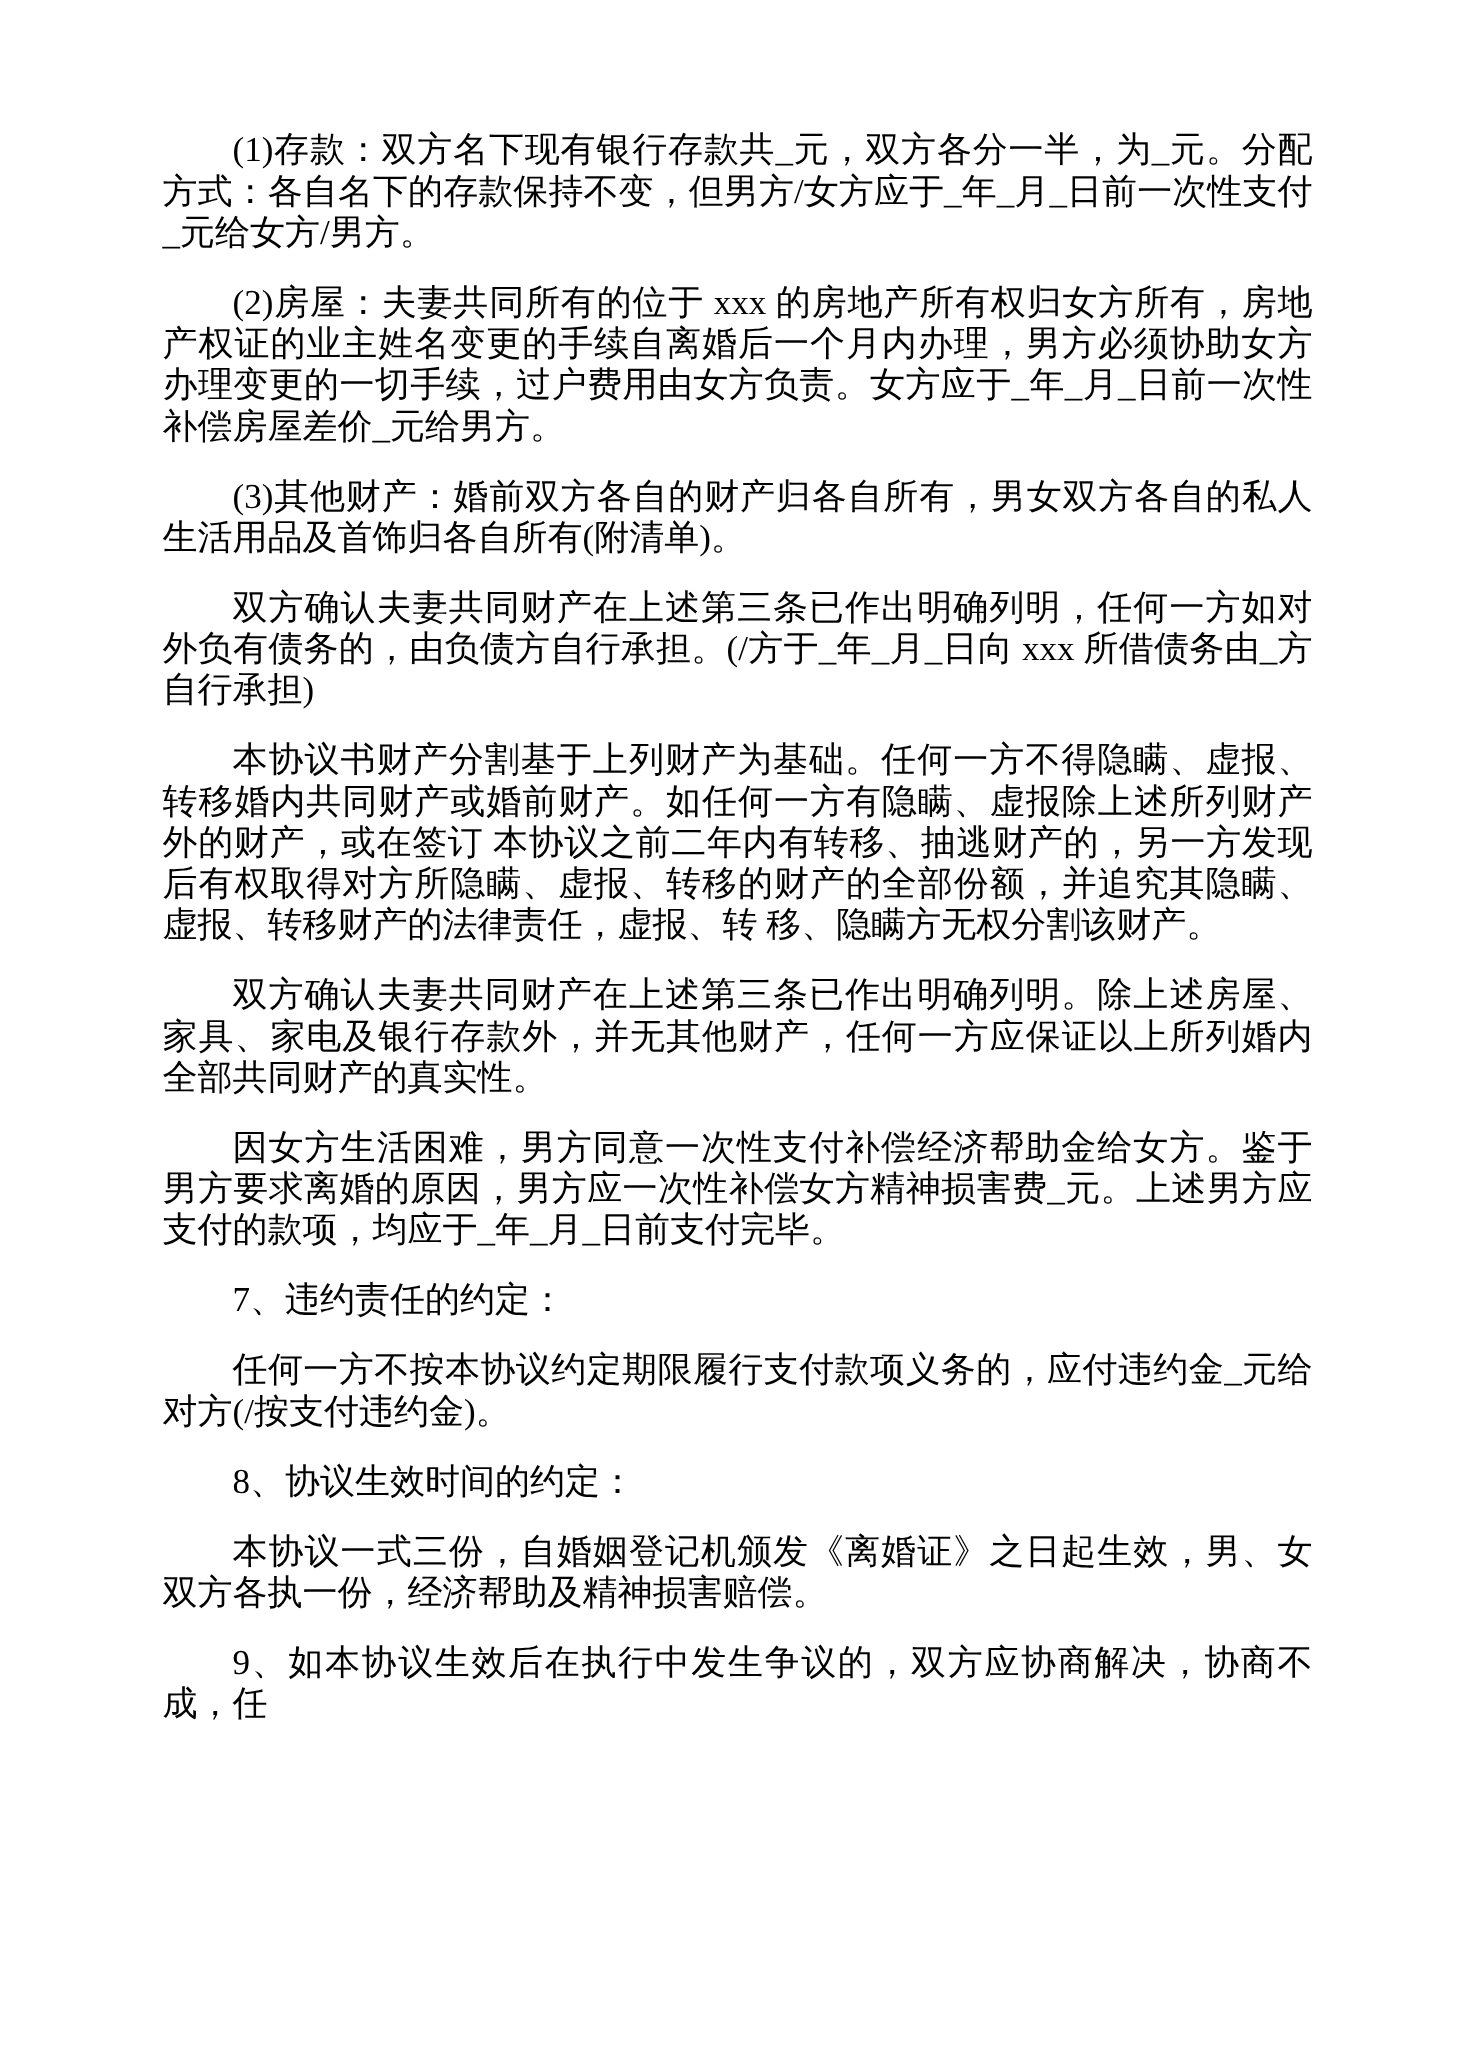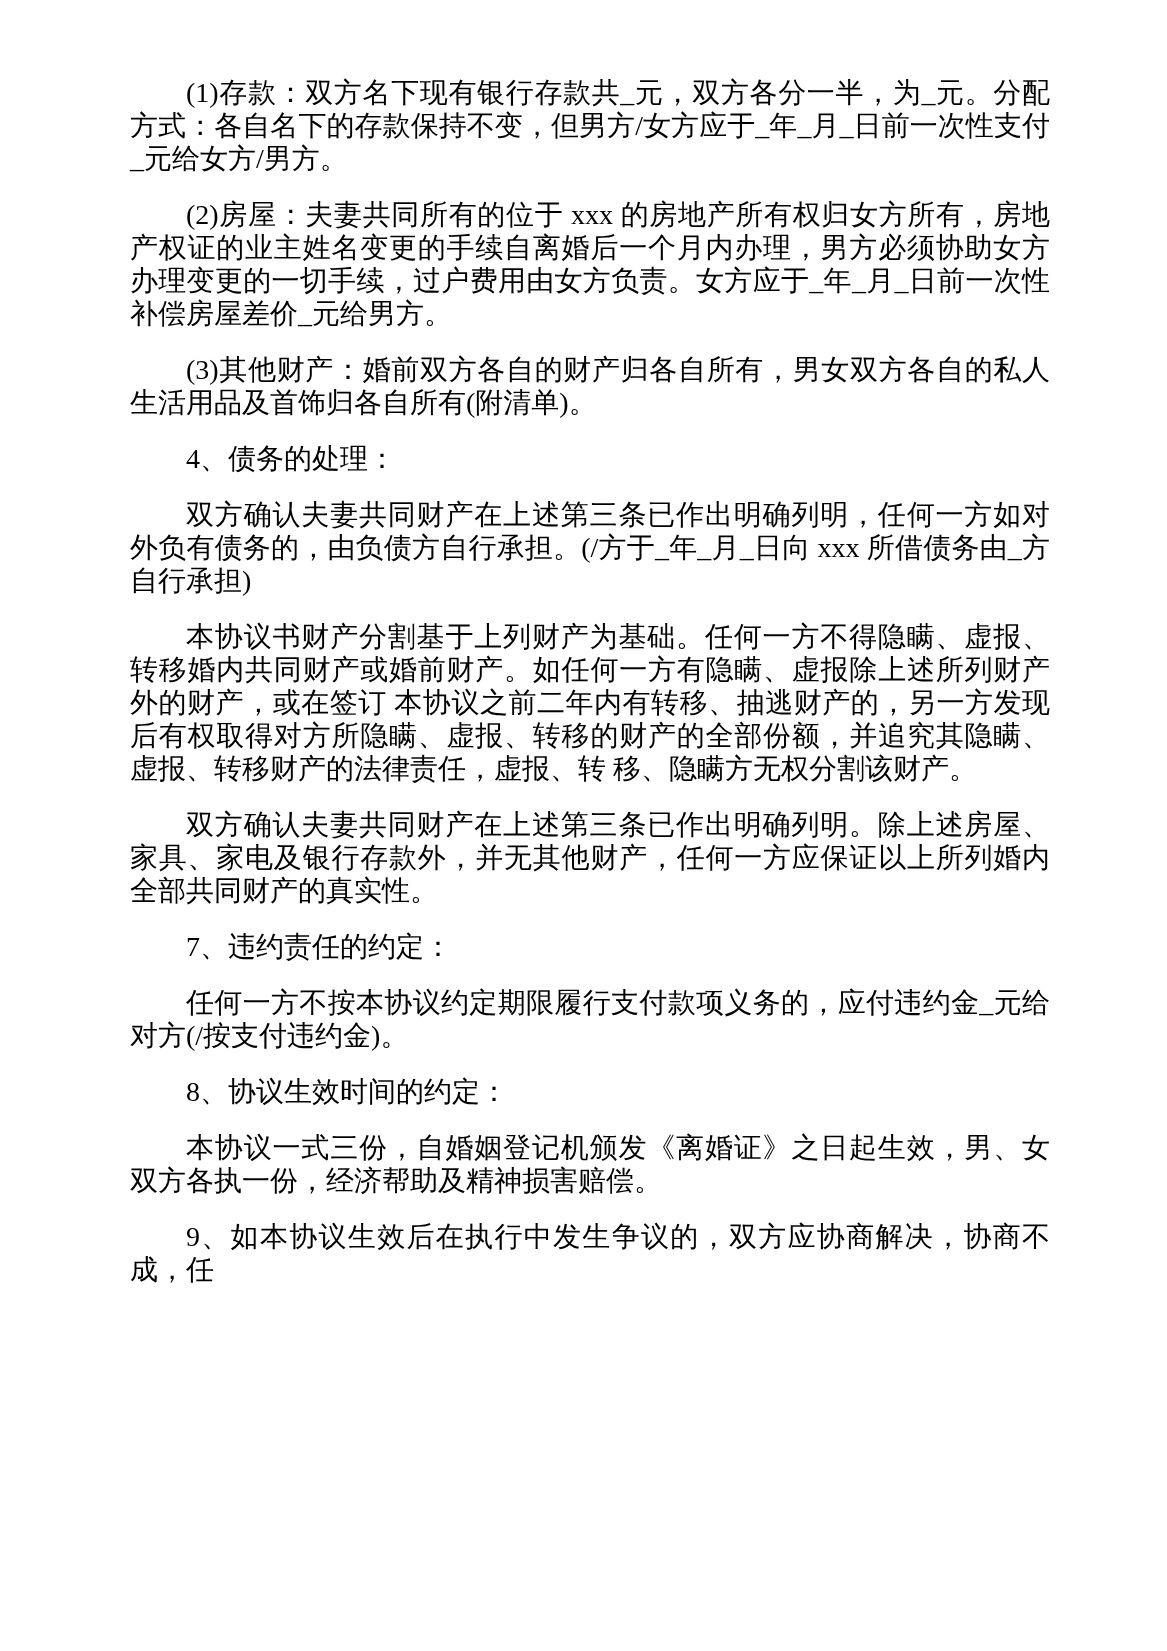--- a/index.html
+++ b/index.html
@@ -7,21 +7,21 @@
     padding: 0;
     background: #ffffff;
   }
   .page {
     position: relative;
     width: 1167px;
     height: 1651px;
     margin: 0 auto;
     background: #ffffff;
     box-sizing: border-box;
-    padding: 76px 117px 0 130px;
+    padding: 104px 117px 0 130px;
     overflow: hidden;
     font-family: "Liberation Serif", "DejaVu Serif", serif;
     color: #000000;
   }
   .doc-para {
     font-size: 28px;
     line-height: 33px;
     margin: 0 0 23px 0;
     text-indent: 2em;
     text-align: justify;
@@ -30,22 +30,22 @@
     color: #000000;
   }
 </style>
 </head>
 <body>
 
 <div class="page">
   <p class="doc-para">(1)存款：双方名下现有银行存款共_元，双方各分一半，为_元。分配方式：各自名下的存款保持不变，但男方/女方应于_年_月_日前一次性支付_元给女方/男方。</p>
   <p class="doc-para">(2)房屋：夫妻共同所有的位于 xxx 的房地产所有权归女方所有，房地产权证的业主姓名变更的手续自离婚后一个月内办理，男方必须协助女方办理变更的一切手续，过户费用由女方负责。女方应于_年_月_日前一次性补偿房屋差价_元给男方。</p>
   <p class="doc-para">(3)其他财产：婚前双方各自的财产归各自所有，男女双方各自的私人生活用品及首饰归各自所有(附清单)。</p>
-  <p class="doc-para">4、债务的处理：</p>
   <p class="doc-para">双方确认夫妻共同财产在上述第三条已作出明确列明，任何一方如对外负有债务的，由负债方自行承担。(/方于_年_月_日向 xxx 所借债务由_方自行承担)</p>
   <p class="doc-para">本协议书财产分割基于上列财产为基础。任何一方不得隐瞒、虚报、转移婚内共同财产或婚前财产。如任何一方有隐瞒、虚报除上述所列财产外的财产，或在签订 本协议之前二年内有转移、抽逃财产的，另一方发现后有权取得对方所隐瞒、虚报、转移的财产的全部份额，并追究其隐瞒、虚报、转移财产的法律责任，虚报、转 移、隐瞒方无权分割该财产。</p>
   <p class="doc-para">双方确认夫妻共同财产在上述第三条已作出明确列明。除上述房屋、家具、家电及银行存款外，并无其他财产，任何一方应保证以上所列婚内全部共同财产的真实性。</p>
+  <p class="doc-para">因女方生活困难，男方同意一次性支付补偿经济帮助金给女方。鉴于男方要求离婚的原因，男方应一次性补偿女方精神损害费_元。上述男方应支付的款项，均应于_年_月_日前支付完毕。</p>
   <p class="doc-para">7、违约责任的约定：</p>
   <p class="doc-para">任何一方不按本协议约定期限履行支付款项义务的，应付违约金_元给对方(/按支付违约金)。</p>
   <p class="doc-para">8、协议生效时间的约定：</p>
   <p class="doc-para">本协议一式三份，自婚姻登记机颁发《离婚证》之日起生效，男、女双方各执一份，经济帮助及精神损害赔偿。</p>
   <p class="doc-para">9、如本协议生效后在执行中发生争议的，双方应协商解决，协商不成，任</p>
 </div>
 
 </body></html>

